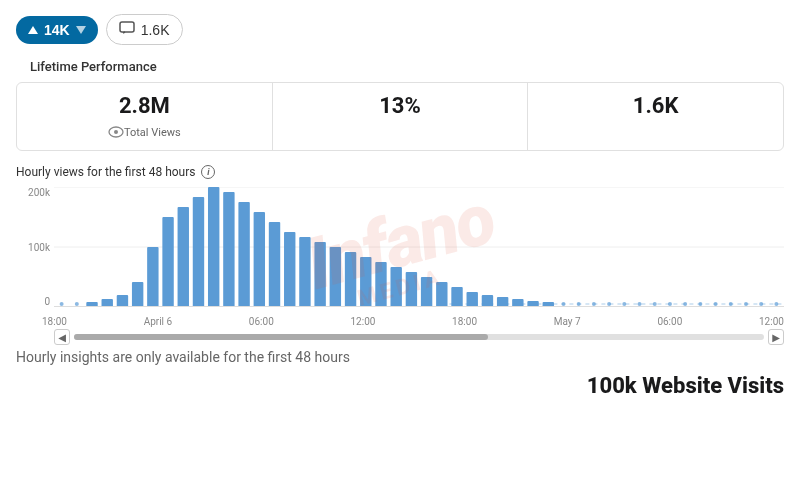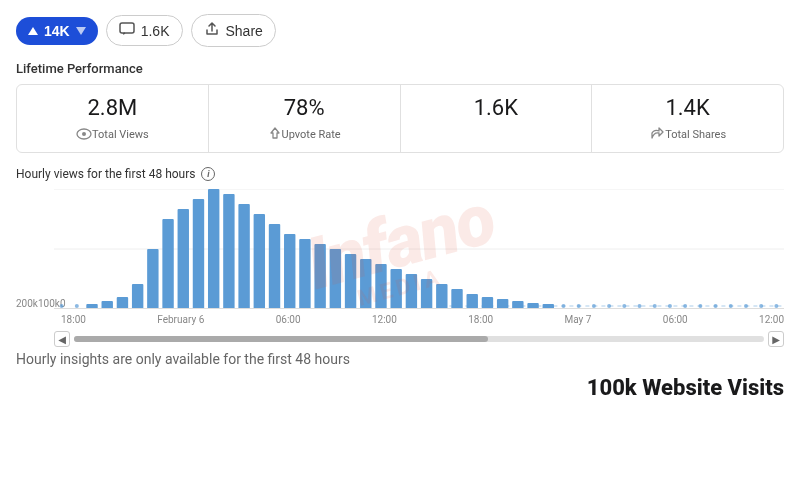--- a/index.html
+++ b/index.html
@@ -51,21 +51,21 @@
 
     
     .action-bar {
       display: flex;
       align-items: center;
       gap: 8px;
       margin-bottom: 14px;
     }
 
     .vote-btn {
-      background: #1d4ed8;
+      background: #0369a1;
       color: #fff;
       border: none;
       border-radius: 20px;
       padding: 6px 12px;
       font-size: 14px;
       font-weight: 600;
       cursor: pointer;
       display: flex;
       align-items: center;
       gap: 6px;
@@ -99,20 +99,21 @@
       gap: 6px;
       color: #333;
     }
 
     
     .section-title {
       font-size: 13px;
       color: #333;
       font-weight: 500;
       margin-bottom: 8px;
+      margin-left: 14px;
     }
 
     .stats-row {
       display: flex;
       gap: 0;
       border: 1.5px solid #e0e0e0;
       border-radius: 6px;
       overflow: hidden;
       margin-bottom: 14px;
     }
@@ -122,21 +123,21 @@
       padding: 10px 14px 8px;
       border-right: 1.5px solid #e0e0e0;
       text-align: center;
     }
     .stat-card:last-child {
       border-right: none;
     }
 
     .stat-value {
       font-size: 22px;
-      font-weight: 400;
+      font-weight: 700;
       color: #1a1a1b;
       display: block;
       line-height: 1.2;
     }
 
     .stat-label-row {
       display: flex;
       align-items: center;
       justify-content: center;
       gap: 0;
@@ -182,21 +183,21 @@
       margin-bottom: 2px;
     }
 
     .chart-y-labels {
       position: absolute;
       left: 0;
       top: 0;
       bottom: 20px;
       width: 38px;
       display: flex;
-      flex-direction: row;
+      flex-direction: column;
       justify-content: space-between;
       align-items: flex-end;
       padding-right: 4px;
     }
 
     .y-label {
       font-size: 10px;
       color: #888;
     }
 
@@ -204,26 +205,26 @@
       position: absolute;
       left: 38px;
       right: 0;
       top: 0;
       bottom: 20px;
       border-bottom: 1px solid #ddd;
     }
 
     .chart-x-labels {
       position: absolute;
-      left: 45px;
+      left: 26px;
       right: 0;
       bottom: 0;
       height: 20px;
       display: flex;
-      align-items: center;
+      align-items: flex-end;
       justify-content: space-between;
     }
 
     .x-label {
       font-size: 10px;
       color: #888;
     }
 
     .scrollbar-container {
       display: flex;
@@ -303,74 +304,47 @@
     </button>
     <button class="comment-btn">
       <span>
         <svg width="16" height="14" viewBox="0 0 16 14">
           <rect x="1" y="1" width="14" height="10" rx="2" ry="2" fill="none" stroke="#555" stroke-width="1.5"></rect>
           <path d="M4 12 L6 11" stroke="#555" stroke-width="1.5"></path>
         </svg>
       </span>
       <span>1.6K</span>
     </button>
-    <button class="share-btn">
-      <span>
-        <svg width="16" height="16" viewBox="0 0 16 16">
-          <path d="M8 2 L8 10 M5 5 L8 2 L11 5 M3 9 L3 13 L13 13 L13 9" fill="none" stroke="#555" stroke-width="1.5" stroke-linecap="round" stroke-linejoin="round"></path>
-        </svg>
-      </span>
-      <span>Share</span>
-    </button>
   </div>
 
   <div class="section-title">Lifetime Performance</div>
 
   <div class="stats-row">
 
     <div class="stat-card">
       <span class="stat-value">2.8M</span>
       <div class="stat-label-row">
         <span>
           <svg width="16" height="12" viewBox="0 0 16 12">
             <ellipse cx="8" cy="6" rx="7" ry="5" fill="none" stroke="#888" stroke-width="1.3"></ellipse>
             <circle cx="8" cy="6" r="2" fill="#888"></circle>
           </svg>
         </span>
         <span class="stat-label">Total Views</span>
       </div>
     </div>
 
     <div class="stat-card">
-      <span class="stat-value">78%</span>
-      <div class="stat-label-row">
-        <span>
-          <svg width="14" height="14" viewBox="0 0 14 14">
-            <path d="M7 2 L11 7 L9 7 L9 12 L5 12 L5 7 L3 7 Z" fill="none" stroke="#888" stroke-width="1.3" stroke-linejoin="round"></path>
-          </svg>
-        </span>
-        <span class="stat-label">Upvote Rate</span>
-      </div>
+      <span class="stat-value">13%</span>
     </div>
 
     <div class="stat-card">
       <span class="stat-value">1.6K</span>
     </div>
 
-    <div class="stat-card">
-      <span class="stat-value">1.4K</span>
-      <div class="stat-label-row">
-        <span>
-          <svg width="16" height="14" viewBox="0 0 16 14">
-            <path d="M3 7 C3 7 5 3 10 5 L10 2 L14 6 L10 10 L10 7 C6 6 4 9 3 12 Z" fill="none" stroke="#888" stroke-width="1.3" stroke-linejoin="round"></path>
-          </svg>
-        </span>
-        <span class="stat-label">Total Shares</span>
-      </div>
-    </div>
   </div>
 
   <div class="chart-title-row">
     <span class="chart-title">Hourly views for the first 48 hours</span>
     <span class="info-icon">i</span>
   </div>
 
   <div class="chart-container">
 
     <div class="chart-y-labels">
@@ -431,21 +405,21 @@
           <circle cx="676.7708333333334" cy="117" r="2" fill="#5b9bd5" opacity="0.7"></circle>
           <circle cx="691.9791666666666" cy="117" r="2" fill="#5b9bd5" opacity="0.7"></circle>
           <circle cx="707.1875" cy="117" r="2" fill="#5b9bd5" opacity="0.7"></circle>
           <circle cx="722.3958333333334" cy="117" r="2" fill="#5b9bd5" opacity="0.7"></circle>
           <line x1="395.4166666666667" y1="117" x2="730" y2="117" stroke="#5b9bd5" stroke-width="1" stroke-dasharray="4,4" opacity="0.5"></line>
         </svg>
     </div>
 
     <div class="chart-x-labels">
       <span class="x-label">18:00</span>
-      <span class="x-label">February 6</span>
+      <span class="x-label">April 6</span>
       <span class="x-label">06:00</span>
       <span class="x-label">12:00</span>
       <span class="x-label">18:00</span>
       <span class="x-label">May 7</span>
       <span class="x-label">06:00</span>
       <span class="x-label">12:00</span>
     </div>
   </div>
 
   <div class="scrollbar-container">

